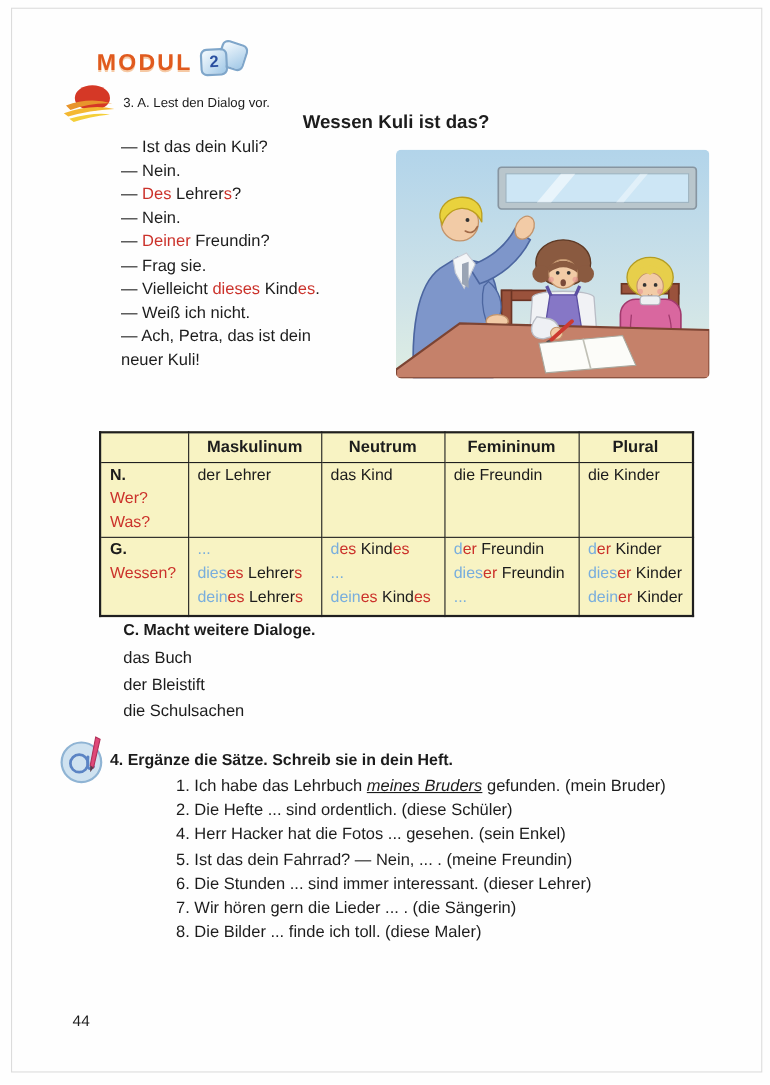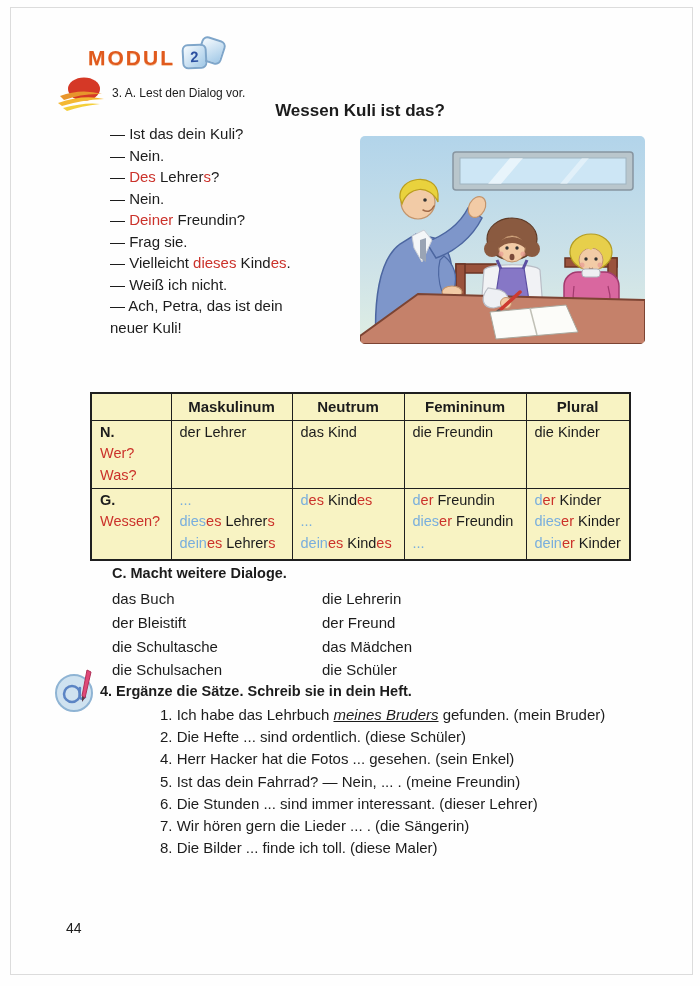--- a/index.html
+++ b/index.html
@@ -237,28 +237,21 @@
           </td>
       </tr>
     </tbody>
   </table>
 
   <div class="exC-heading">C. Macht weitere Dialoge.</div>
   <div class="exC-cols">
     <div class="exC-col1">
         <div>das Buch</div>
         <div>der Bleistift</div>
-        <div>die Schultasche</div>
         <div>die Schulsachen</div>
-      </div>
-    <div class="exC-col2">
-        <div>die Lehrerin</div>
-        <div>der Freund</div>
-        <div>das Mädchen</div>
-        <div>die Schüler</div>
       </div>
   </div>
 
   <div class="ex4-icon">
     <svg width="46" height="48" viewBox="0 0 46 48">
       <circle cx="20" cy="27" r="18" fill="#cfe2f0" stroke="#8fb4d4" stroke-width="2"></circle>
       <circle cx="18" cy="28" r="8" fill="none" stroke="#5b84c4" stroke-width="2.5"></circle>
       <path d="M26 22 C25 32 26 35 31 31" fill="none" stroke="#5b84c4" stroke-width="2.5" stroke-linecap="round"></path>
       <path d="M33 4 L37 6 L31 32 L28 30 Z" fill="#e04878" stroke="#b03058" stroke-width="1"></path>
       <path d="M28 30 L31 32 L28 36 Z" fill="#5a3a48"></path>

